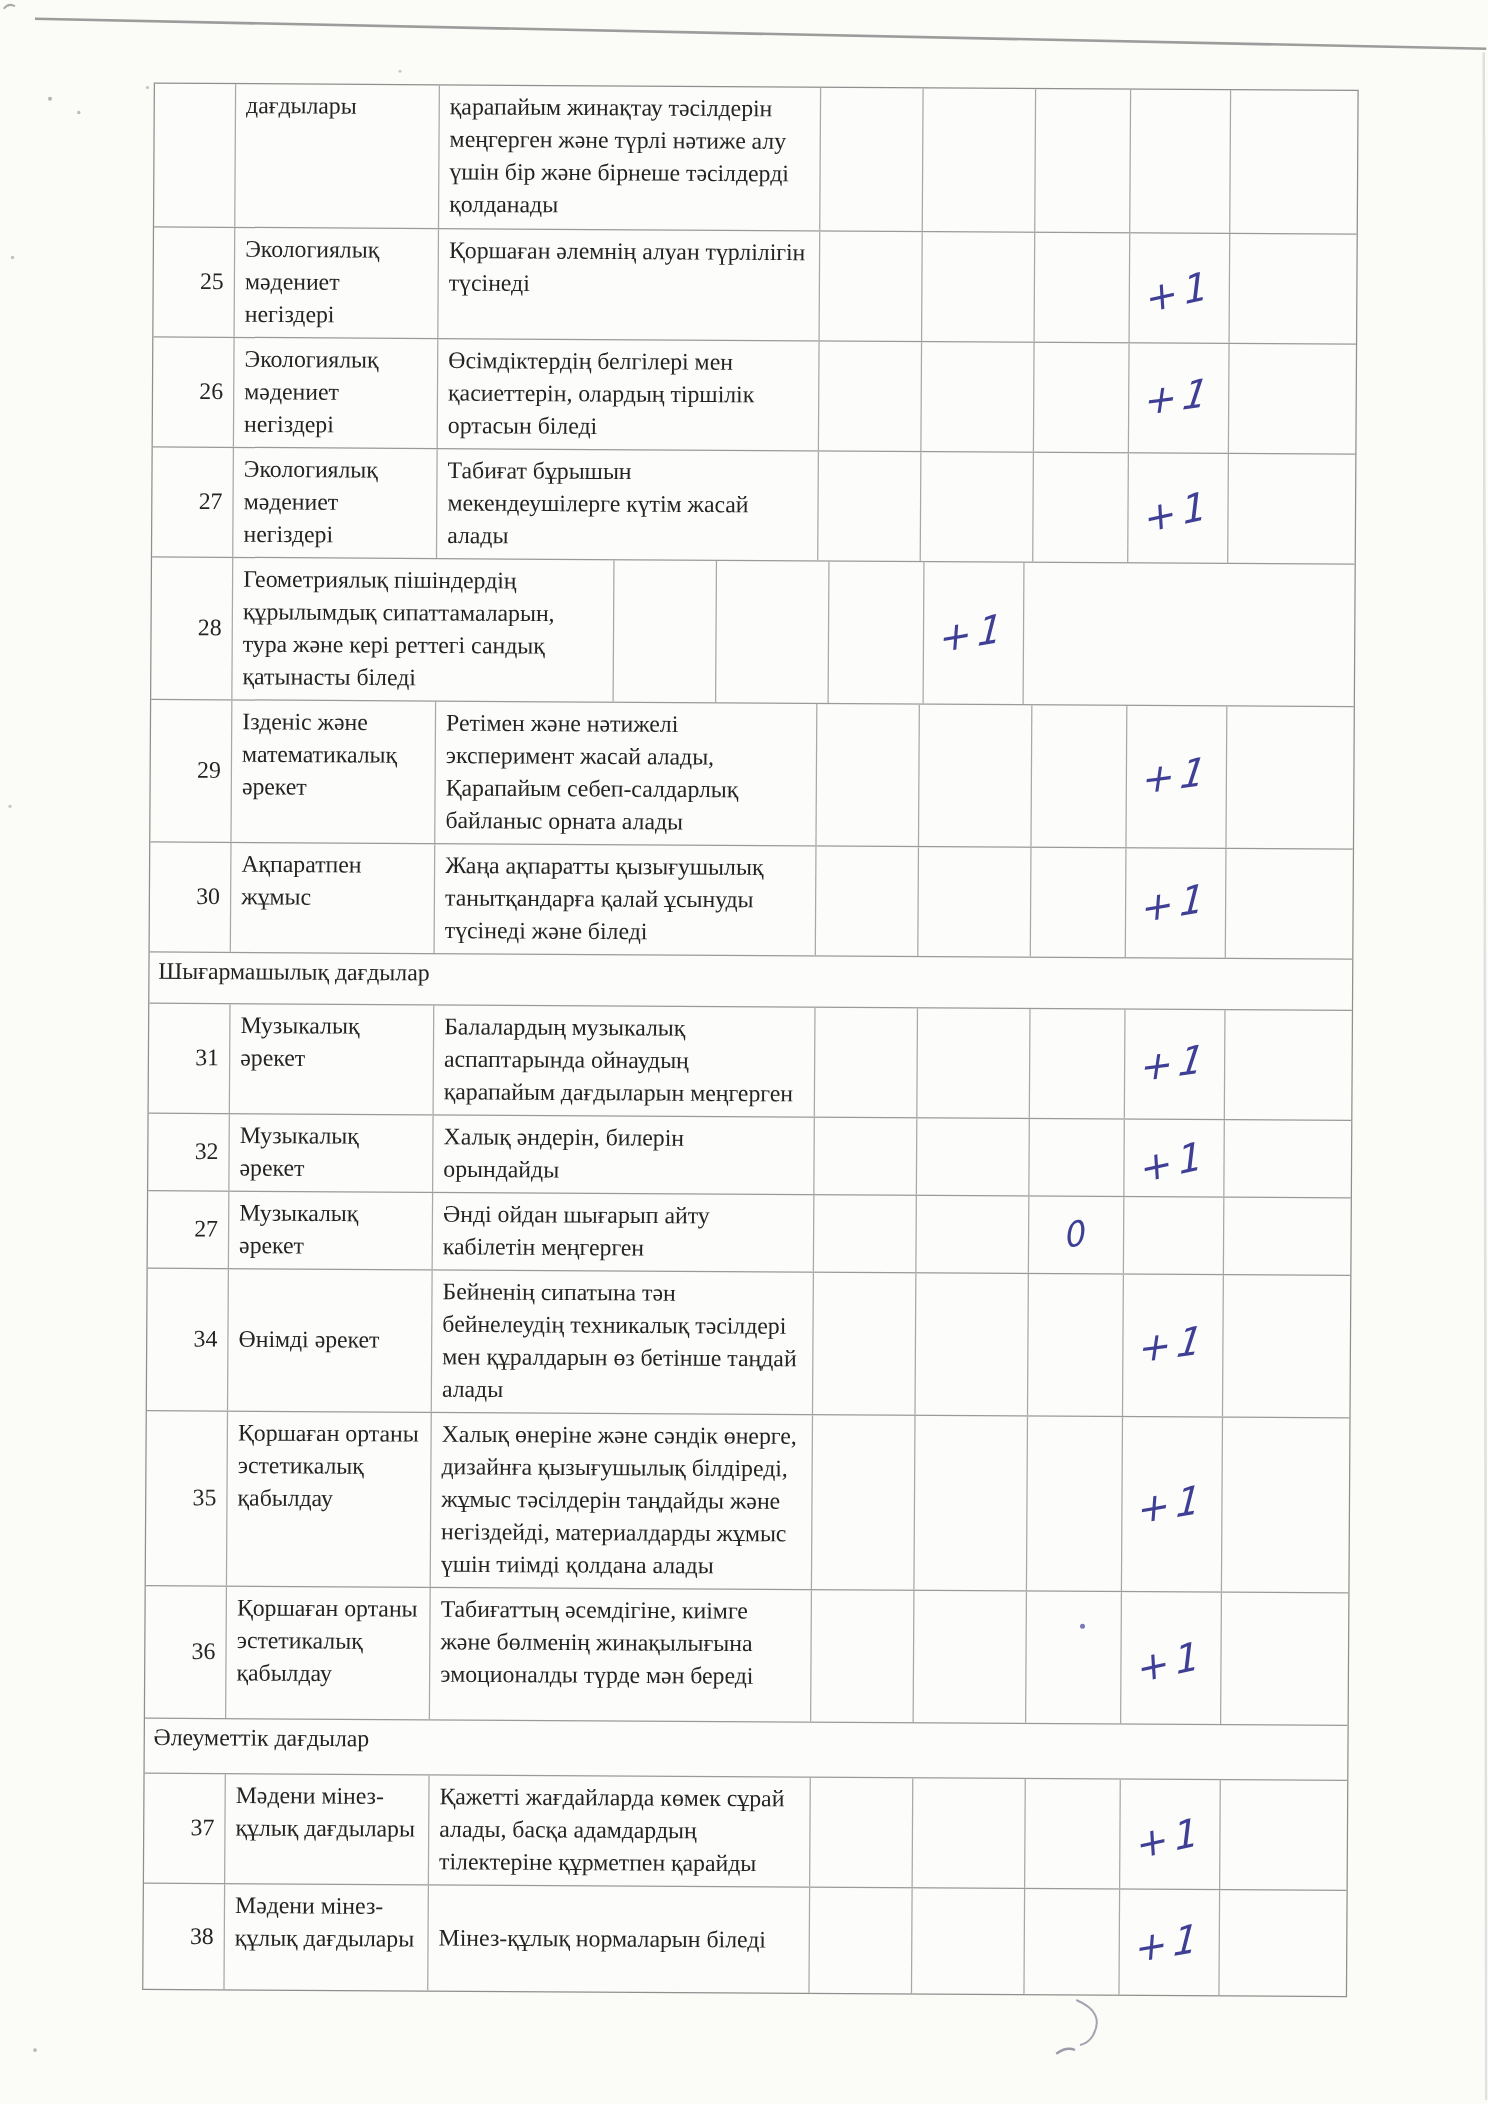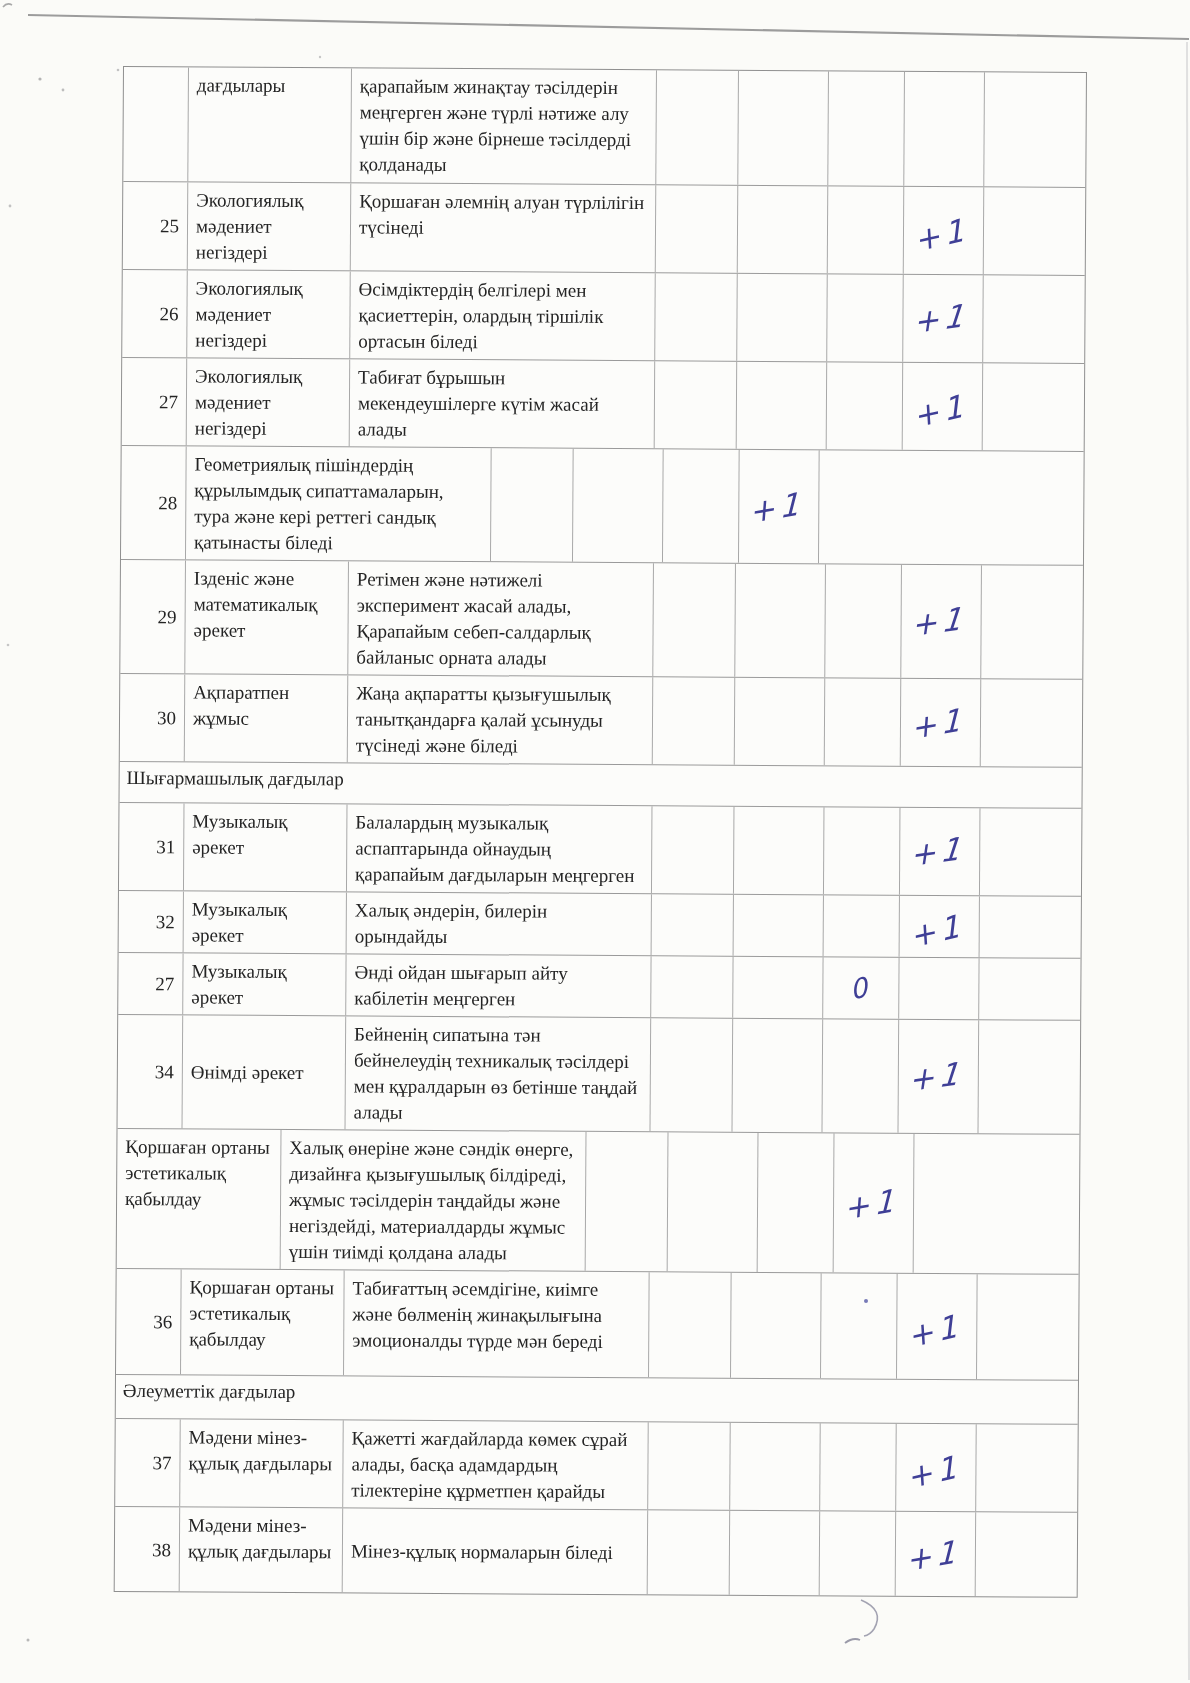--- a/index.html
+++ b/index.html
@@ -243,20 +243,23 @@
       <div class="c c-n1"></div>
       <div class="c c-n2"></div>
       <div class="c c-n3"></div>
       <div class="c c-n4">
           <span class="ink">+1</span>
         </div>
       <div class="c c-n5"></div>
     </div>
 
     <div class="trow rh138">
+      <div class="c c-num">
+          <span>35</span>
+        </div>
       <div class="c c-cat">Қоршаған ортаны эстетикалық қабылдау</div>
       <div class="c c-desc">Халық өнеріне және сәндік өнерге, дизайнға қызығушылық білдіреді, жұмыс тәсілдерін таңдайды және негіздейді, материалдарды жұмыс үшін тиімді қолдана алады</div>
       <div class="c c-n1"></div>
       <div class="c c-n2"></div>
       <div class="c c-n3"></div>
       <div class="c c-n4">
           <span class="ink">+1</span>
         </div>
       <div class="c c-n5"></div>
     </div>

